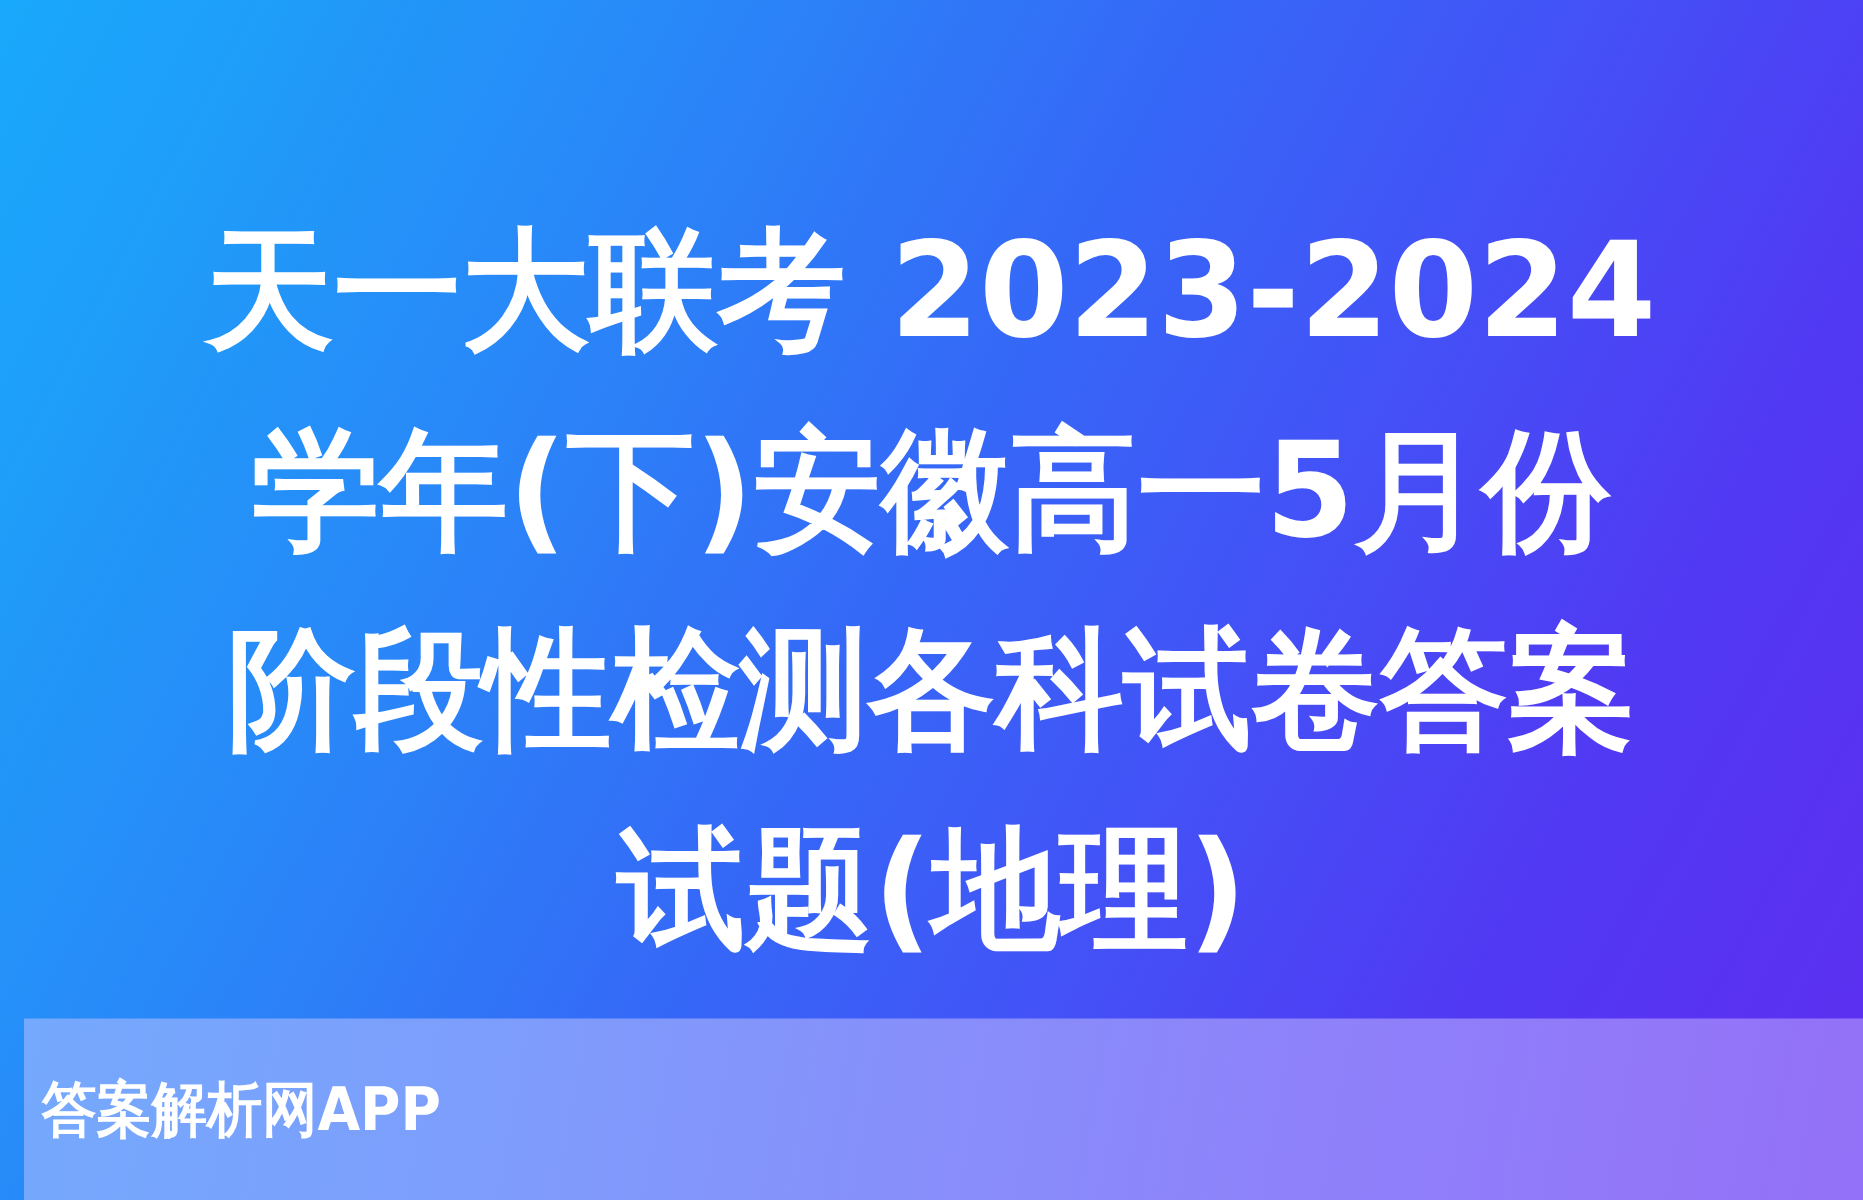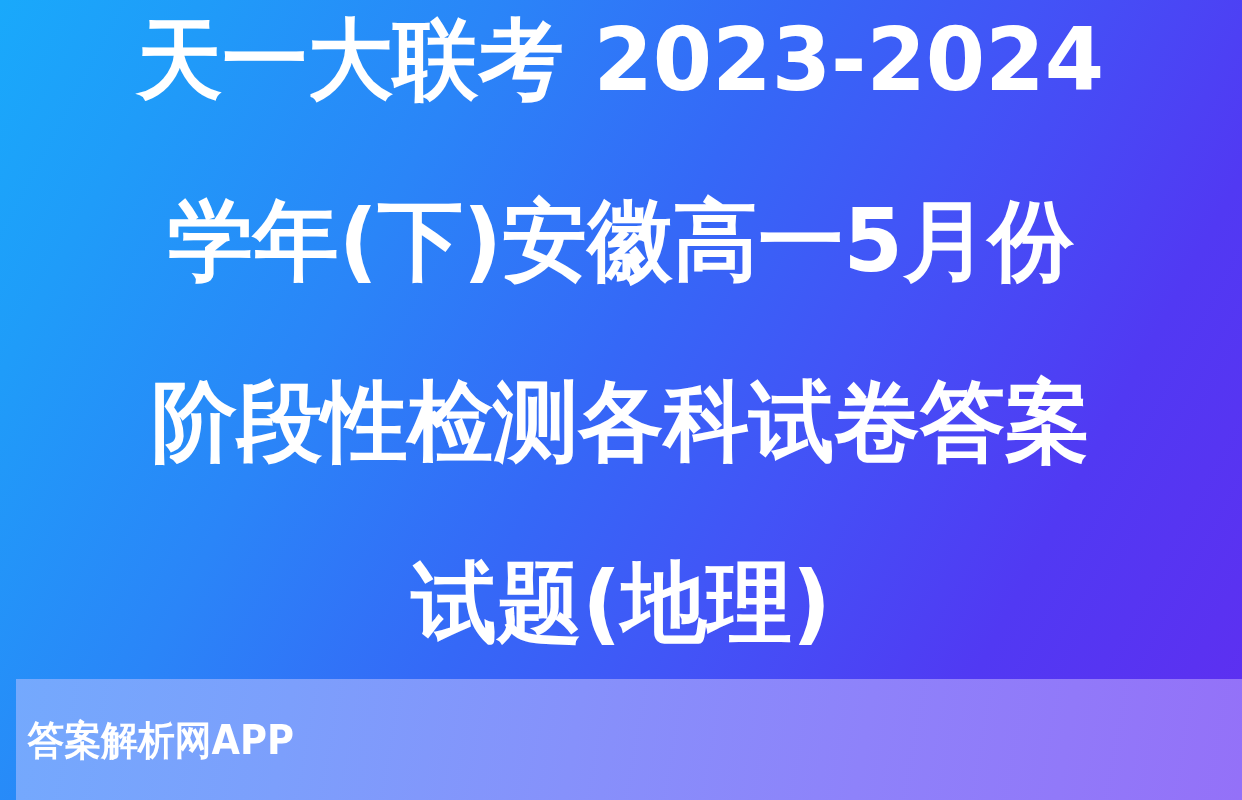--- a/index.html
+++ b/index.html
@@ -32,23 +32,22 @@
   #headline {
     position: absolute;
     left: 0;
     top: 0;
     width: 1242px;
     height: 679px;
     display: flex;
     flex-direction: column;
     align-items: center;
     justify-content: flex-end;
-    padding-bottom: 10px;
+    padding-bottom: 20px;
     box-sizing: border-box;
-    gap: 48px;
   }
 
   .title-line {
     display: block;
     color: #ffffff;
     font-family: "DejaVu Sans", sans-serif;
     font-weight: bold;
     font-size: 88px;
     line-height: 133px;
     letter-spacing: 0px;

